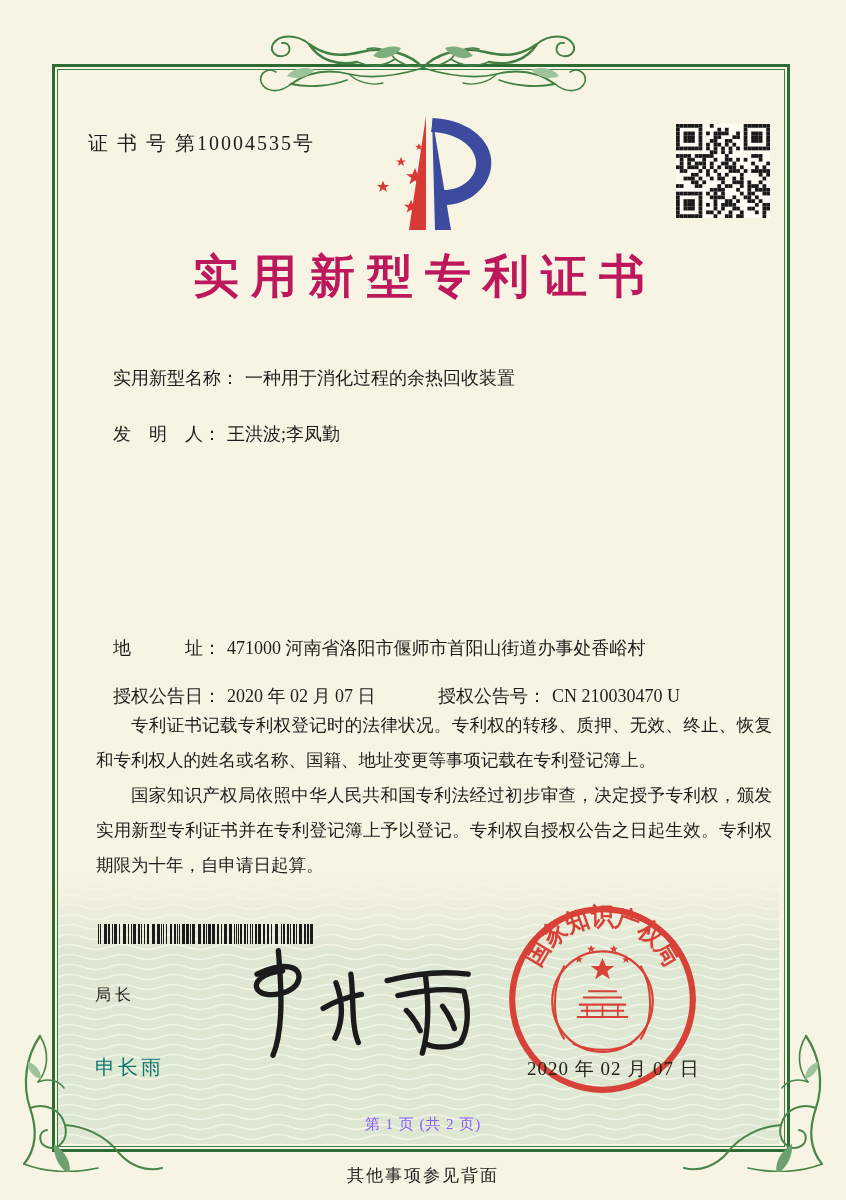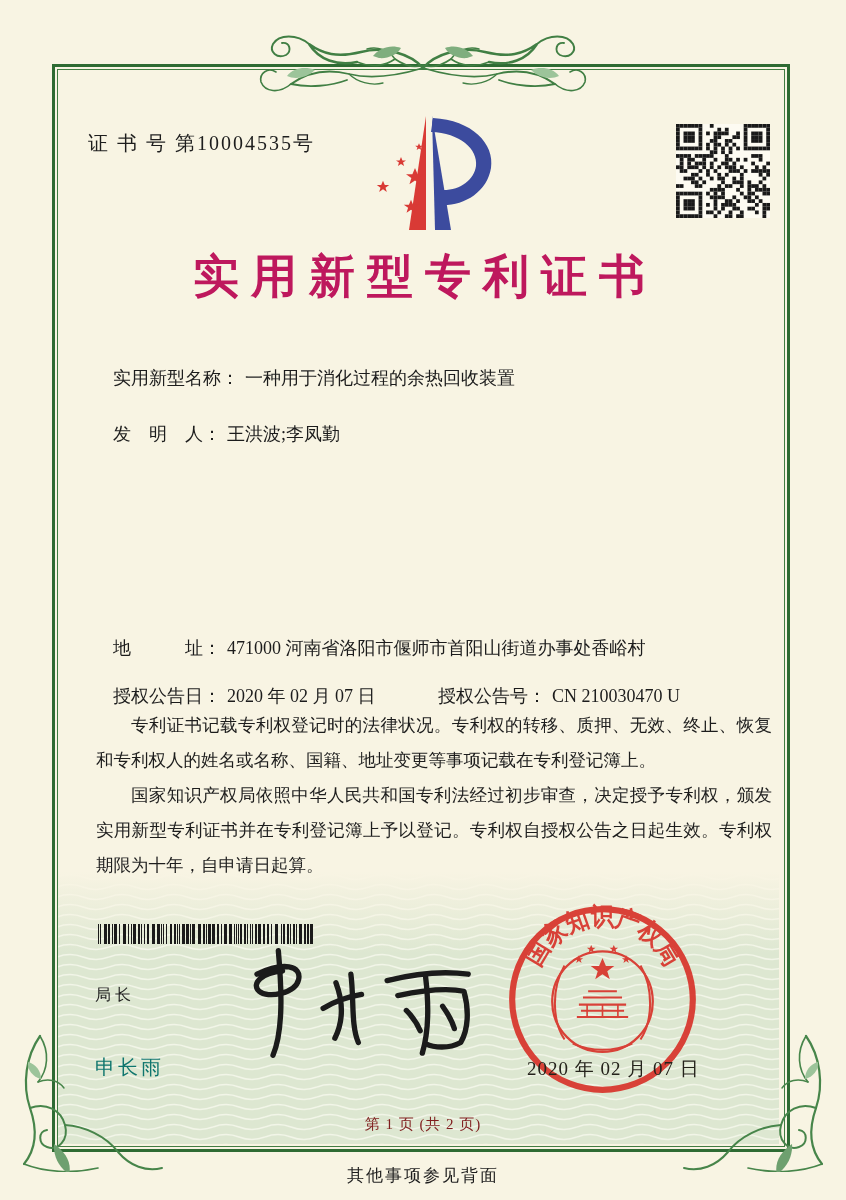--- a/index.html
+++ b/index.html
@@ -34,21 +34,21 @@
          line-height:35px;text-align:justify;color:#1d1d1d;z-index:2;}
   .paras p{margin:0;text-indent:2em;}
   
   .barcode{position:absolute;left:98px;top:924px;z-index:3;}
   .officer-title{position:absolute;left:95px;top:985px;font-size:16px;letter-spacing:4px;color:#1d1d1d;z-index:3;}
   .officer-name{position:absolute;left:95px;top:1026px;font-size:20px;letter-spacing:3px;color:#0f766e;z-index:3;margin-top:28px;}
   .signature{position:absolute;left:225px;top:942px;z-index:3;}
   .seal{position:absolute;left:505px;top:902px;z-index:4;}
   .seal-date{position:absolute;left:527px;top:1056px;font-size:19px;letter-spacing:1px;color:#24221b;z-index:5;}
   .page-number{position:absolute;left:0;width:846px;top:1115px;text-align:center;
-               font-size:15px;letter-spacing:1px;color:#7f1d1d;z-index:3;}
+               font-size:15px;letter-spacing:1px;color:#8b5cf6;z-index:3;}
   .back-note{position:absolute;left:0;width:846px;top:1164px;text-align:center;
              font-size:17px;letter-spacing:2px;color:#1d1d1d;z-index:2;}
 </style>
 </head>
 <body>
 
 <div class="page">
 
   <svg class="waveband" width="722" height="272" viewBox="0 0 722 272" preserveAspectRatio="none">
     <defs>

